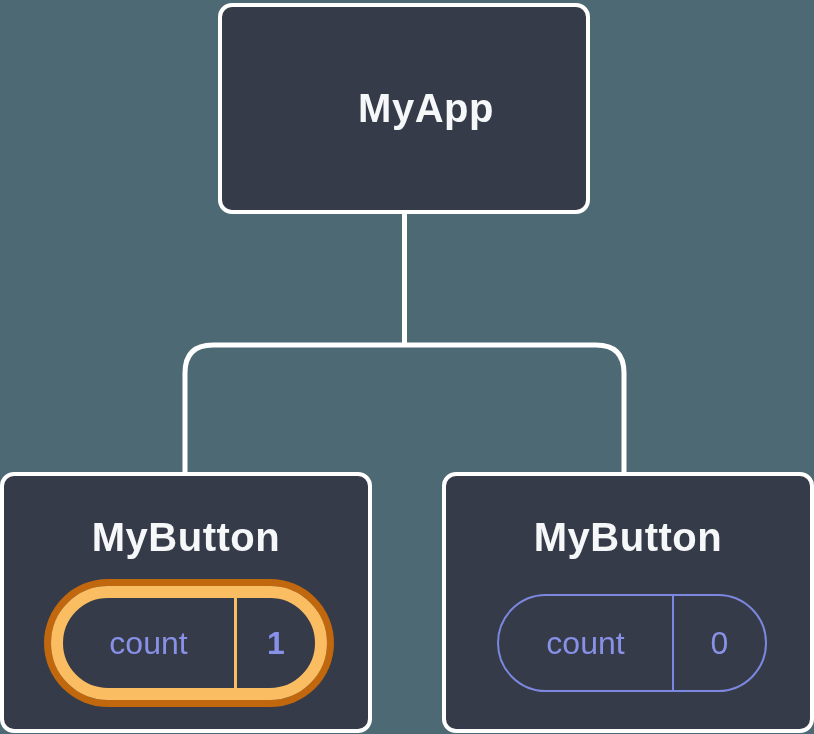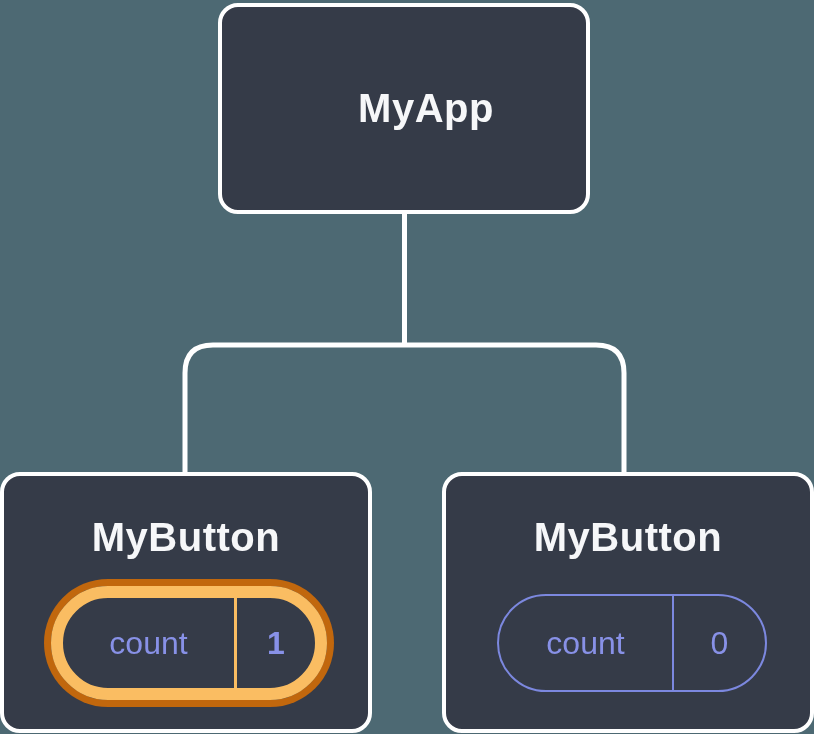--- a/index.html
+++ b/index.html
@@ -34,21 +34,21 @@
   }
   .connectors path{
     stroke:var(--line);
     stroke-width:5;
     fill:none;
   }
   .node{
     position:absolute;
     background:var(--node-bg);
     border:4px solid var(--node-border);
-    border-radius:20px;
+    border-radius:14px;
     box-sizing:border-box;
     padding-left:44px;
   }
   .node-root{
     left:218px; top:3px;
     width:372px; height:211px;
     display:flex;
     align-items:center;
     justify-content:center;
   }

